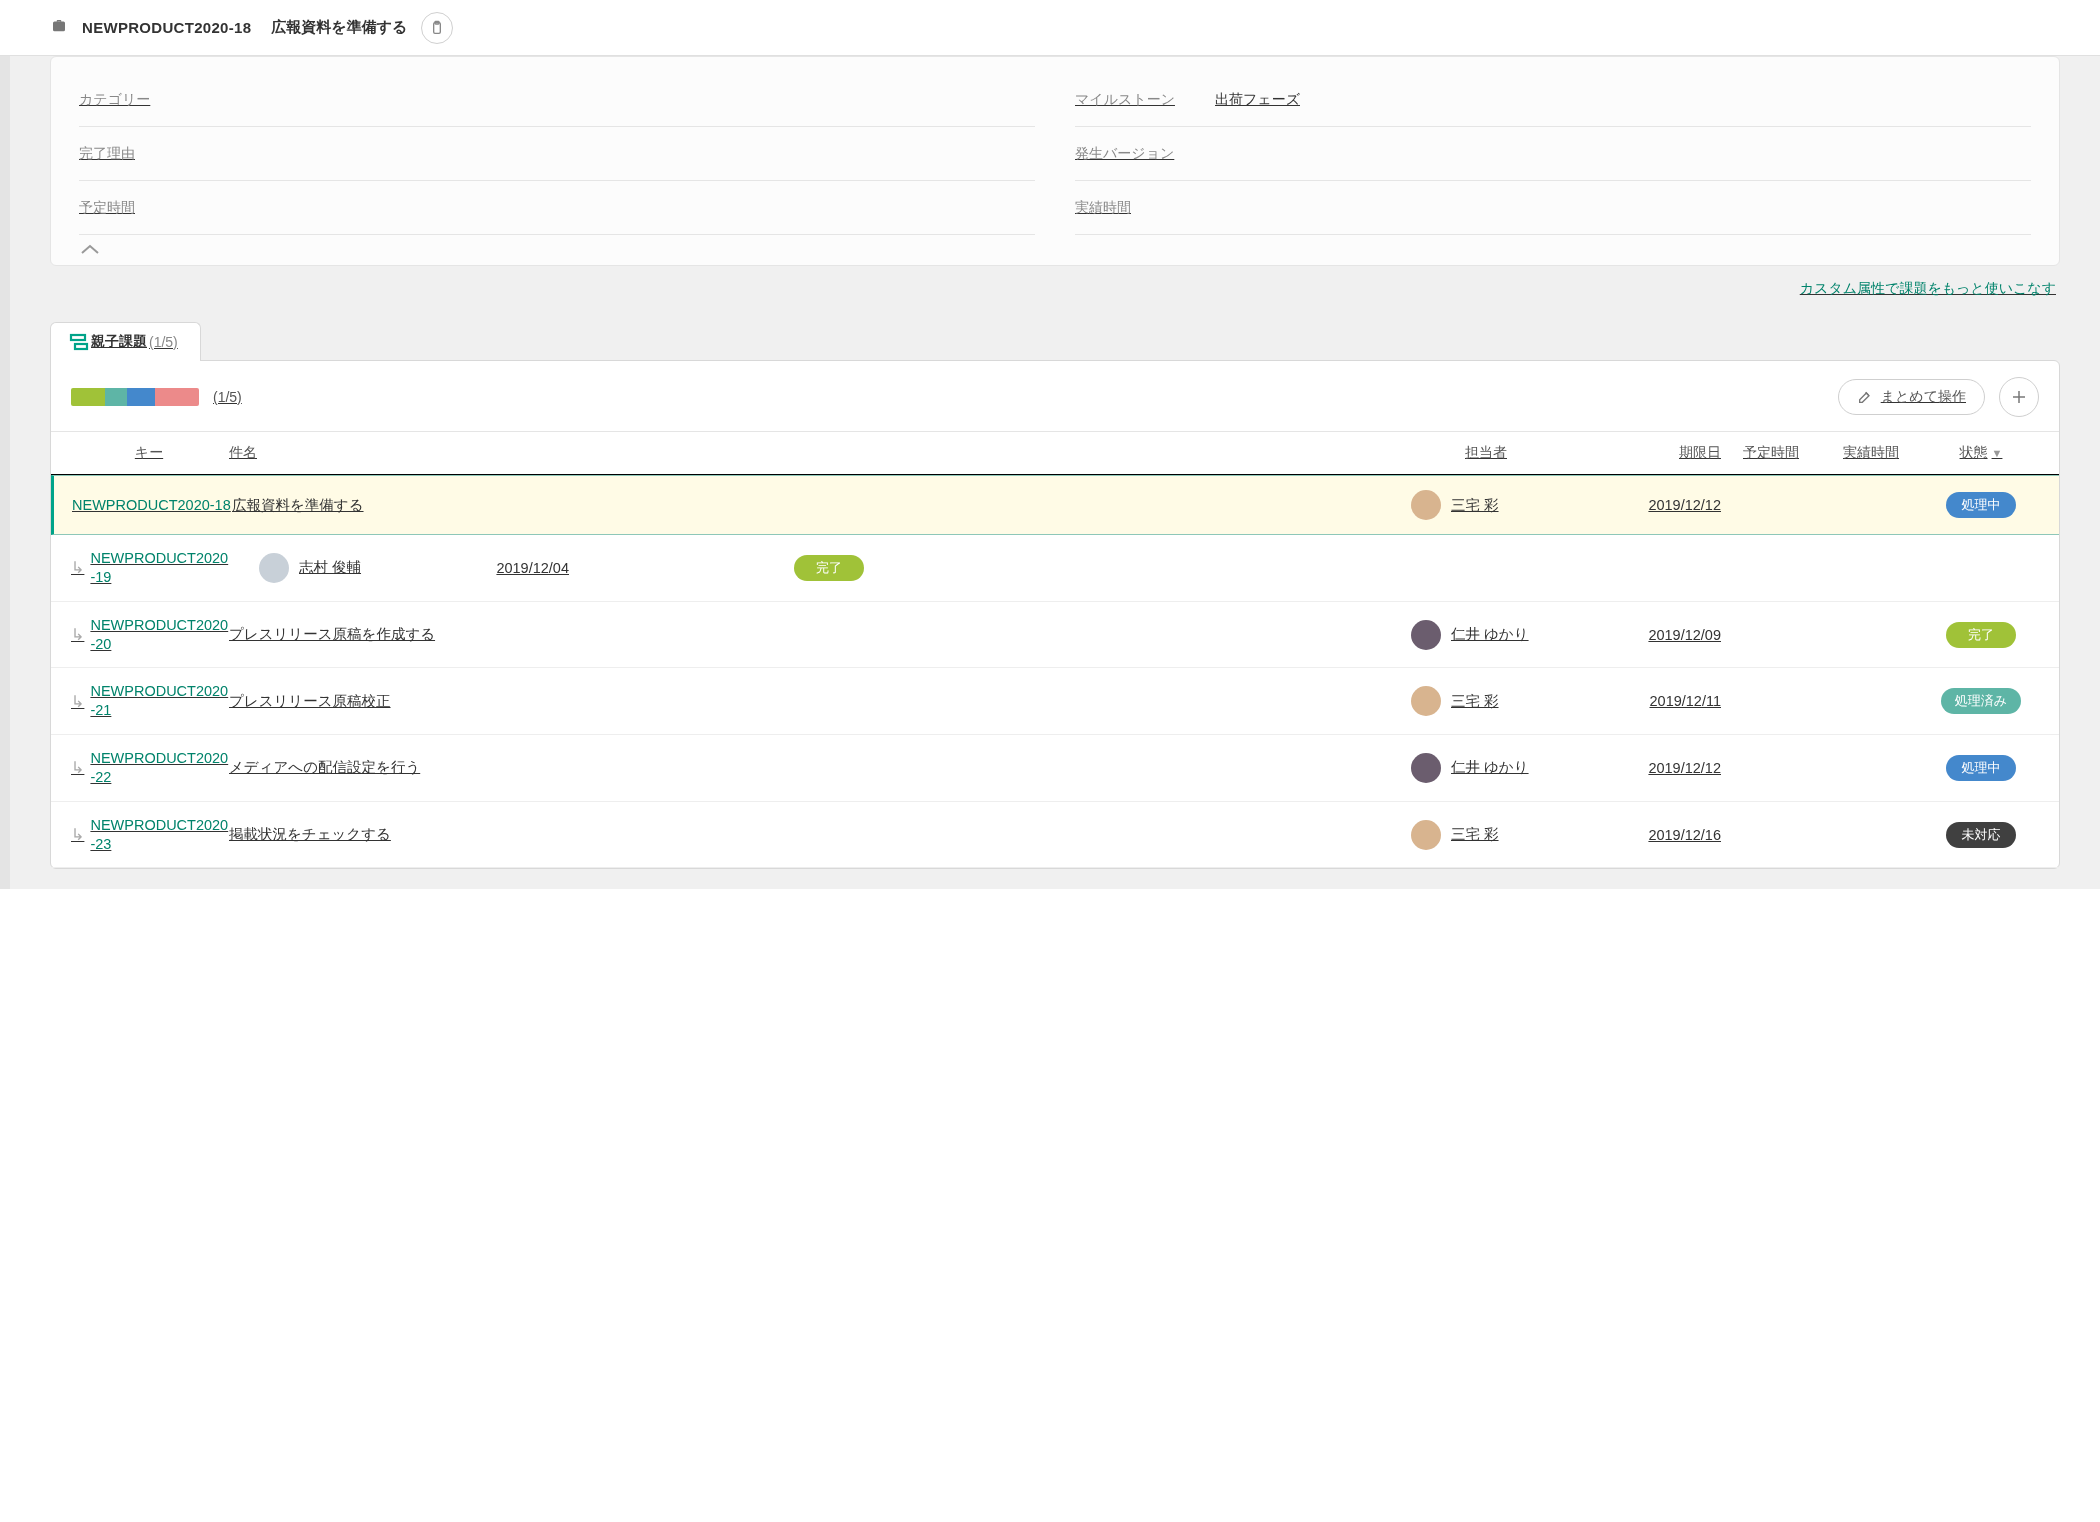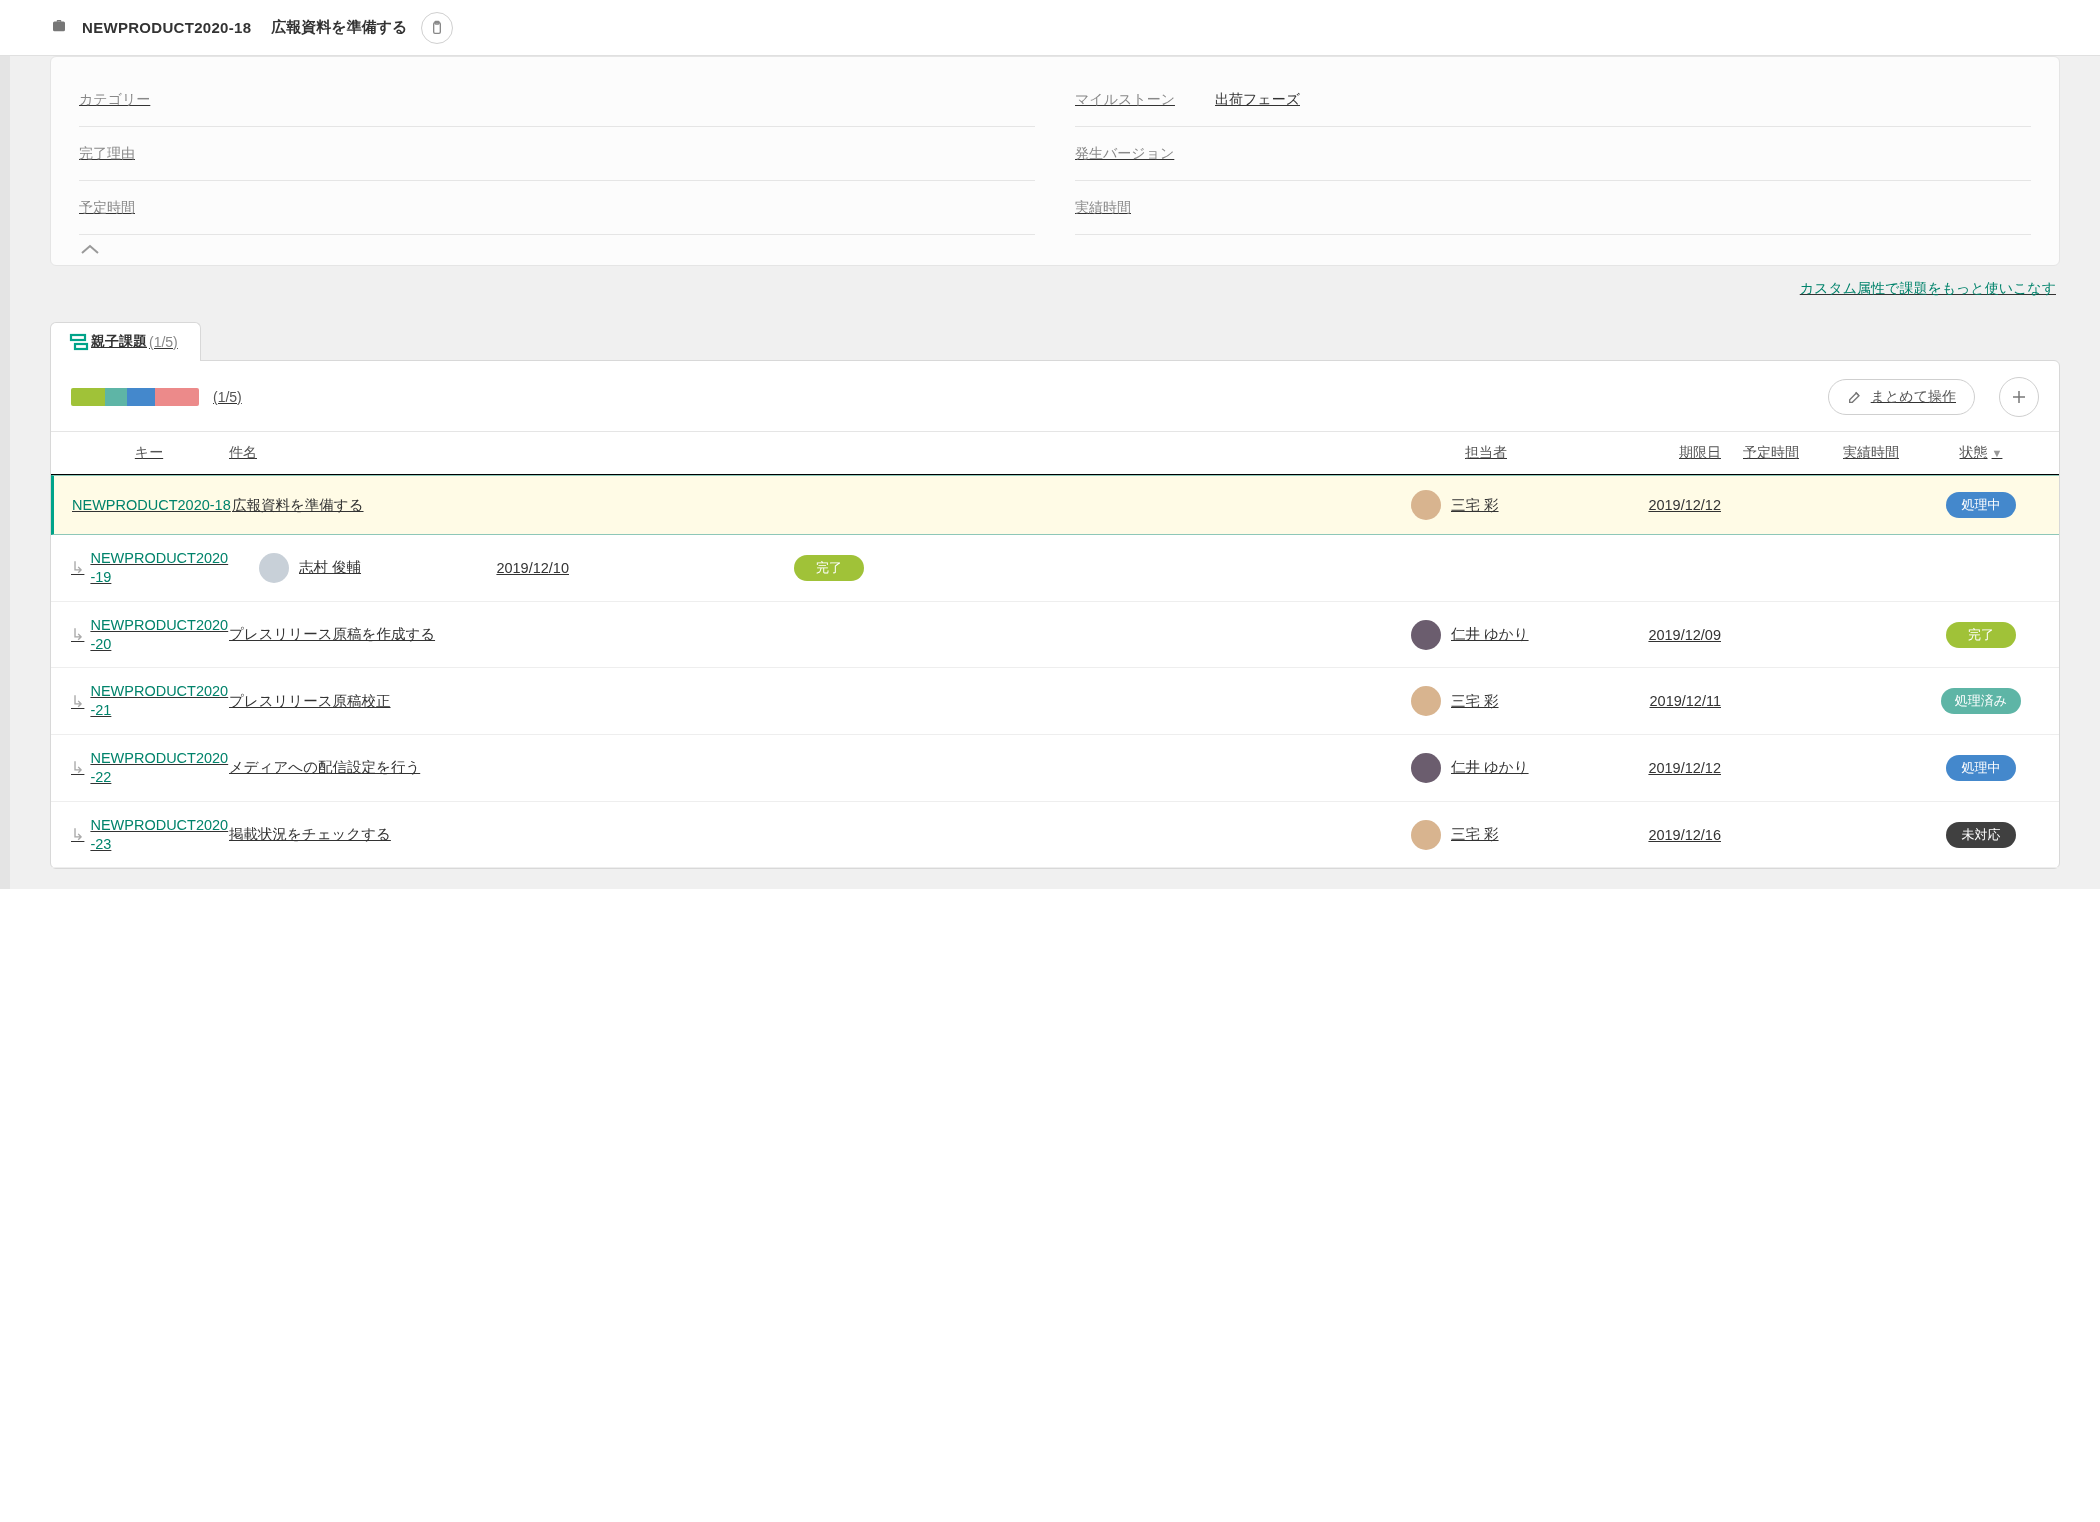--- a/index.html
+++ b/index.html
@@ -53,21 +53,21 @@
     margin-top:-1px;
   }
   .sub-toolbar {
     display:flex; align-items:center; justify-content:space-between;
     padding:16px 20px 14px 20px;
   }
   .prog-wrap { display:flex; align-items:center; gap:14px; }
   .prog-bar { width:128px; height:18px; display:flex; border-radius:2px; overflow:hidden; }
   .prog-seg { height:100%; }
   .prog-label { color:#555; font-size:14px; }
-  .tool-right { display:flex; align-items:center; gap:24px; }
+  .tool-right { display:flex; align-items:center; gap:14px; }
   .bulk-btn {
     border:1px solid #cfcfcf; border-radius:22px; padding:8px 18px;
     display:flex; align-items:center; gap:8px; background:#fff; color:#555; font-size:14px;
     cursor:pointer;
   }
   .add-btn {
     width:40px; height:40px; border:1px solid #cfcfcf; border-radius:50%;
     display:flex; align-items:center; justify-content:center; background:#fff; cursor:pointer;
   }
   .table-hdr {
@@ -267,21 +267,21 @@
             <div class="col-key">
               <span class="child-arrow">↳</span>
               <span class="key-link">NEWPRODUCT2020-19</span>
             </div>
             <div class="col-asgn">
               <div class="asgn-cell">
                 <span class="avatar" style="background:#c8d0d8"></span>
                 <span>志村 俊輔</span>
               </div>
             </div>
-            <div class="col-due">2019/12/10</div>
+            <div class="col-due">2019/12/04</div>
             <div class="col-est"></div>
             <div class="col-act"></div>
             <div class="col-stat"><span class="status-pill st-green">完了</span></div>
           </div>
           <div class="trow">
             <div class="col-key">
               <span class="child-arrow">↳</span>
               <span class="key-link">NEWPRODUCT2020-20</span>
             </div>
             <div class="col-subj"><span class="subj-text">プレスリリース原稿を作成する</span></div>

